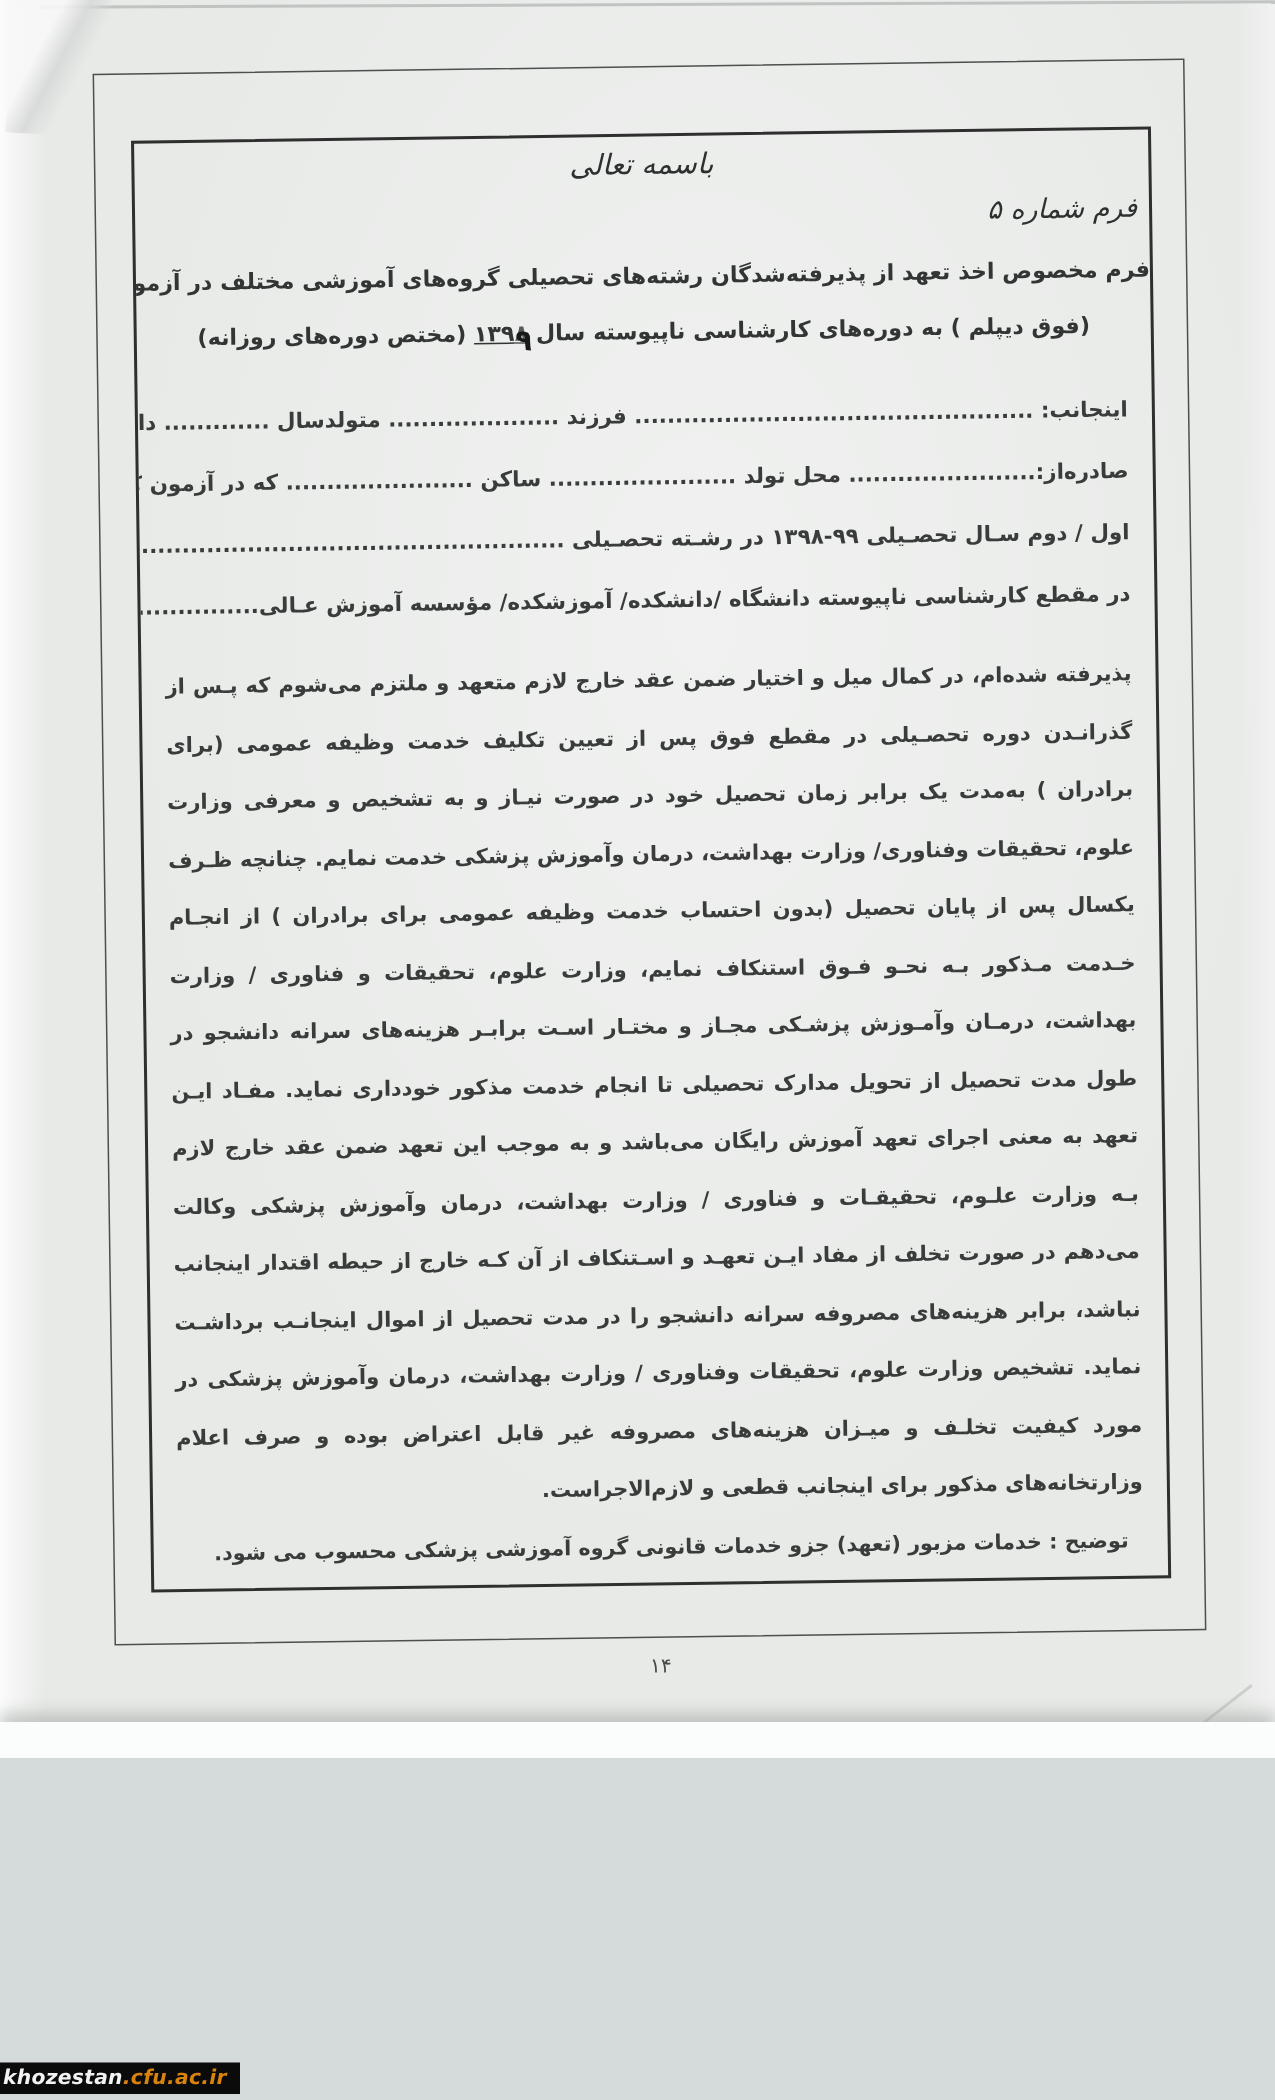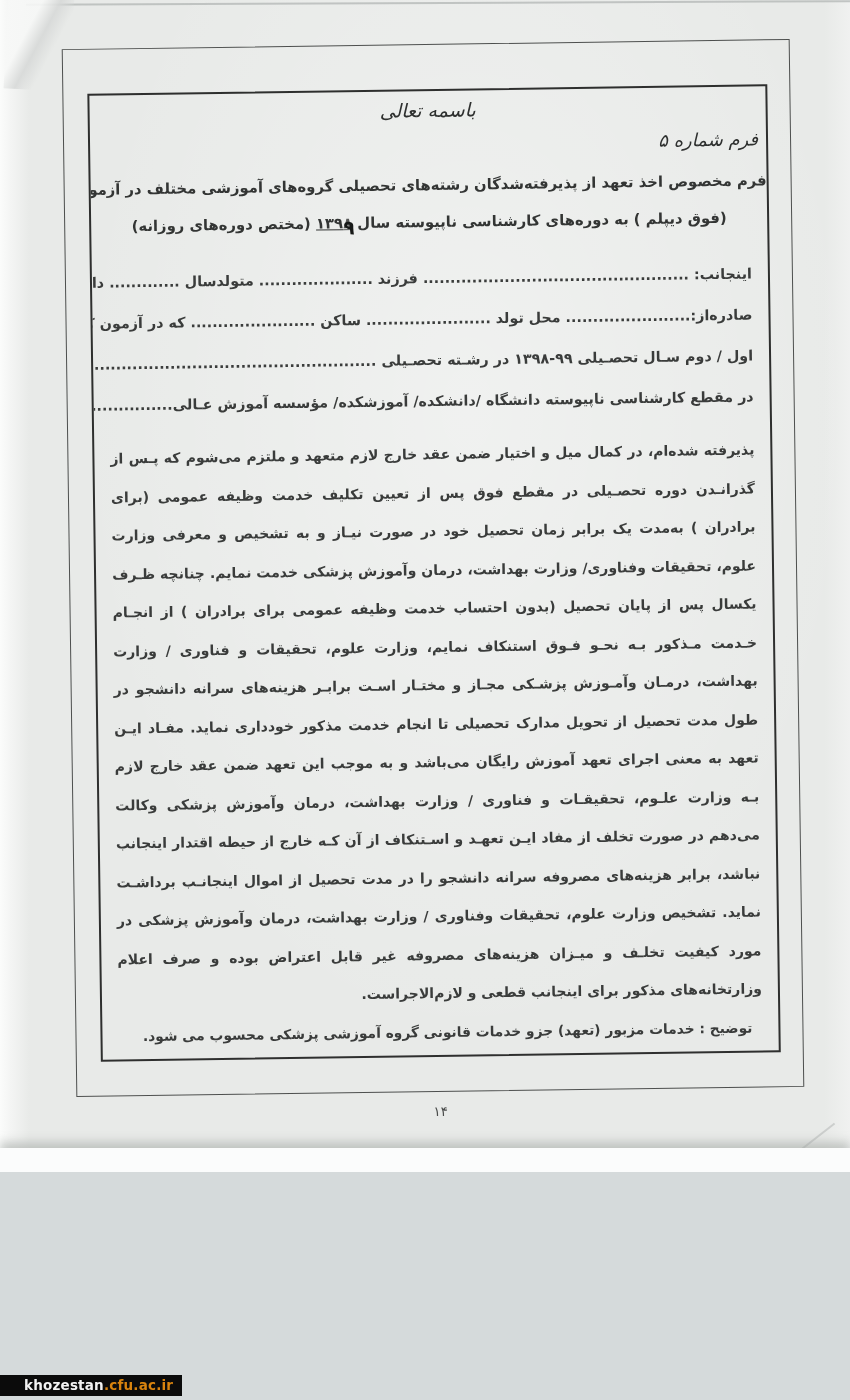--- a/index.html
+++ b/index.html
@@ -102,22 +102,22 @@
   
   .below{
     position:absolute;left:0;top:1172px;width:850px;height:228px;
     background:#d5dadb;
   }
 
   
   .watermark{
     position:absolute;left:0;bottom:4px;
     background:#0b0b0b;
-    padding:2px 9px 3px 24px;
-    font-weight:bold;font-size:13.5px;
+    padding:2px 9px 3px 2px;
+    font-style:italic;font-weight:bold;font-size:13.5px;
     letter-spacing:0.2px;
     direction:ltr;
   }
   .wm-bold{color:#f2f2f2;}
   .wm-rest{color:#d8830e;}
 </style>
 </head>
 <body>
 
 <div class="stage">

